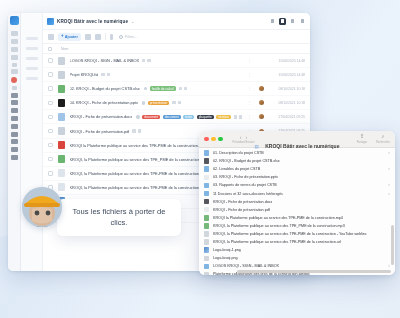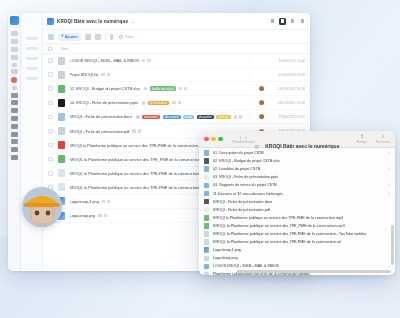--- a/index.html
+++ b/index.html
@@ -556,13 +556,16 @@
       <rect width="40" height="40" fill="#b9c9d8"></rect>
       <circle cx="20" cy="26" r="13" fill="#d8b79a"></circle>
       <path d="M4 16 Q20 2 36 16 L36 19 L4 19 Z" fill="#f0a81e"></path>
       <rect x="2" y="16" width="36" height="4" rx="2" fill="#e2971a"></rect>
       <path d="M10 22 q10 -4 20 0 l0 12 q-10 5 -20 0 z" fill="#e8cdb4" opacity=".55"></path>
       <circle cx="15" cy="26" r="2.4" fill="#4a4a4a"></circle>
       <circle cx="26" cy="26" r="2.4" fill="#4a4a4a"></circle>
       <path d="M6 36 q14 8 28 0 l0 6 l-28 0 z" fill="#5c6e80"></path>
     </svg>
   </div>
+  <div class="bubble">
+    <p>Tous les fichiers à porter de clics.</p>
+  </div>
 </div>
 
 </body></html>

